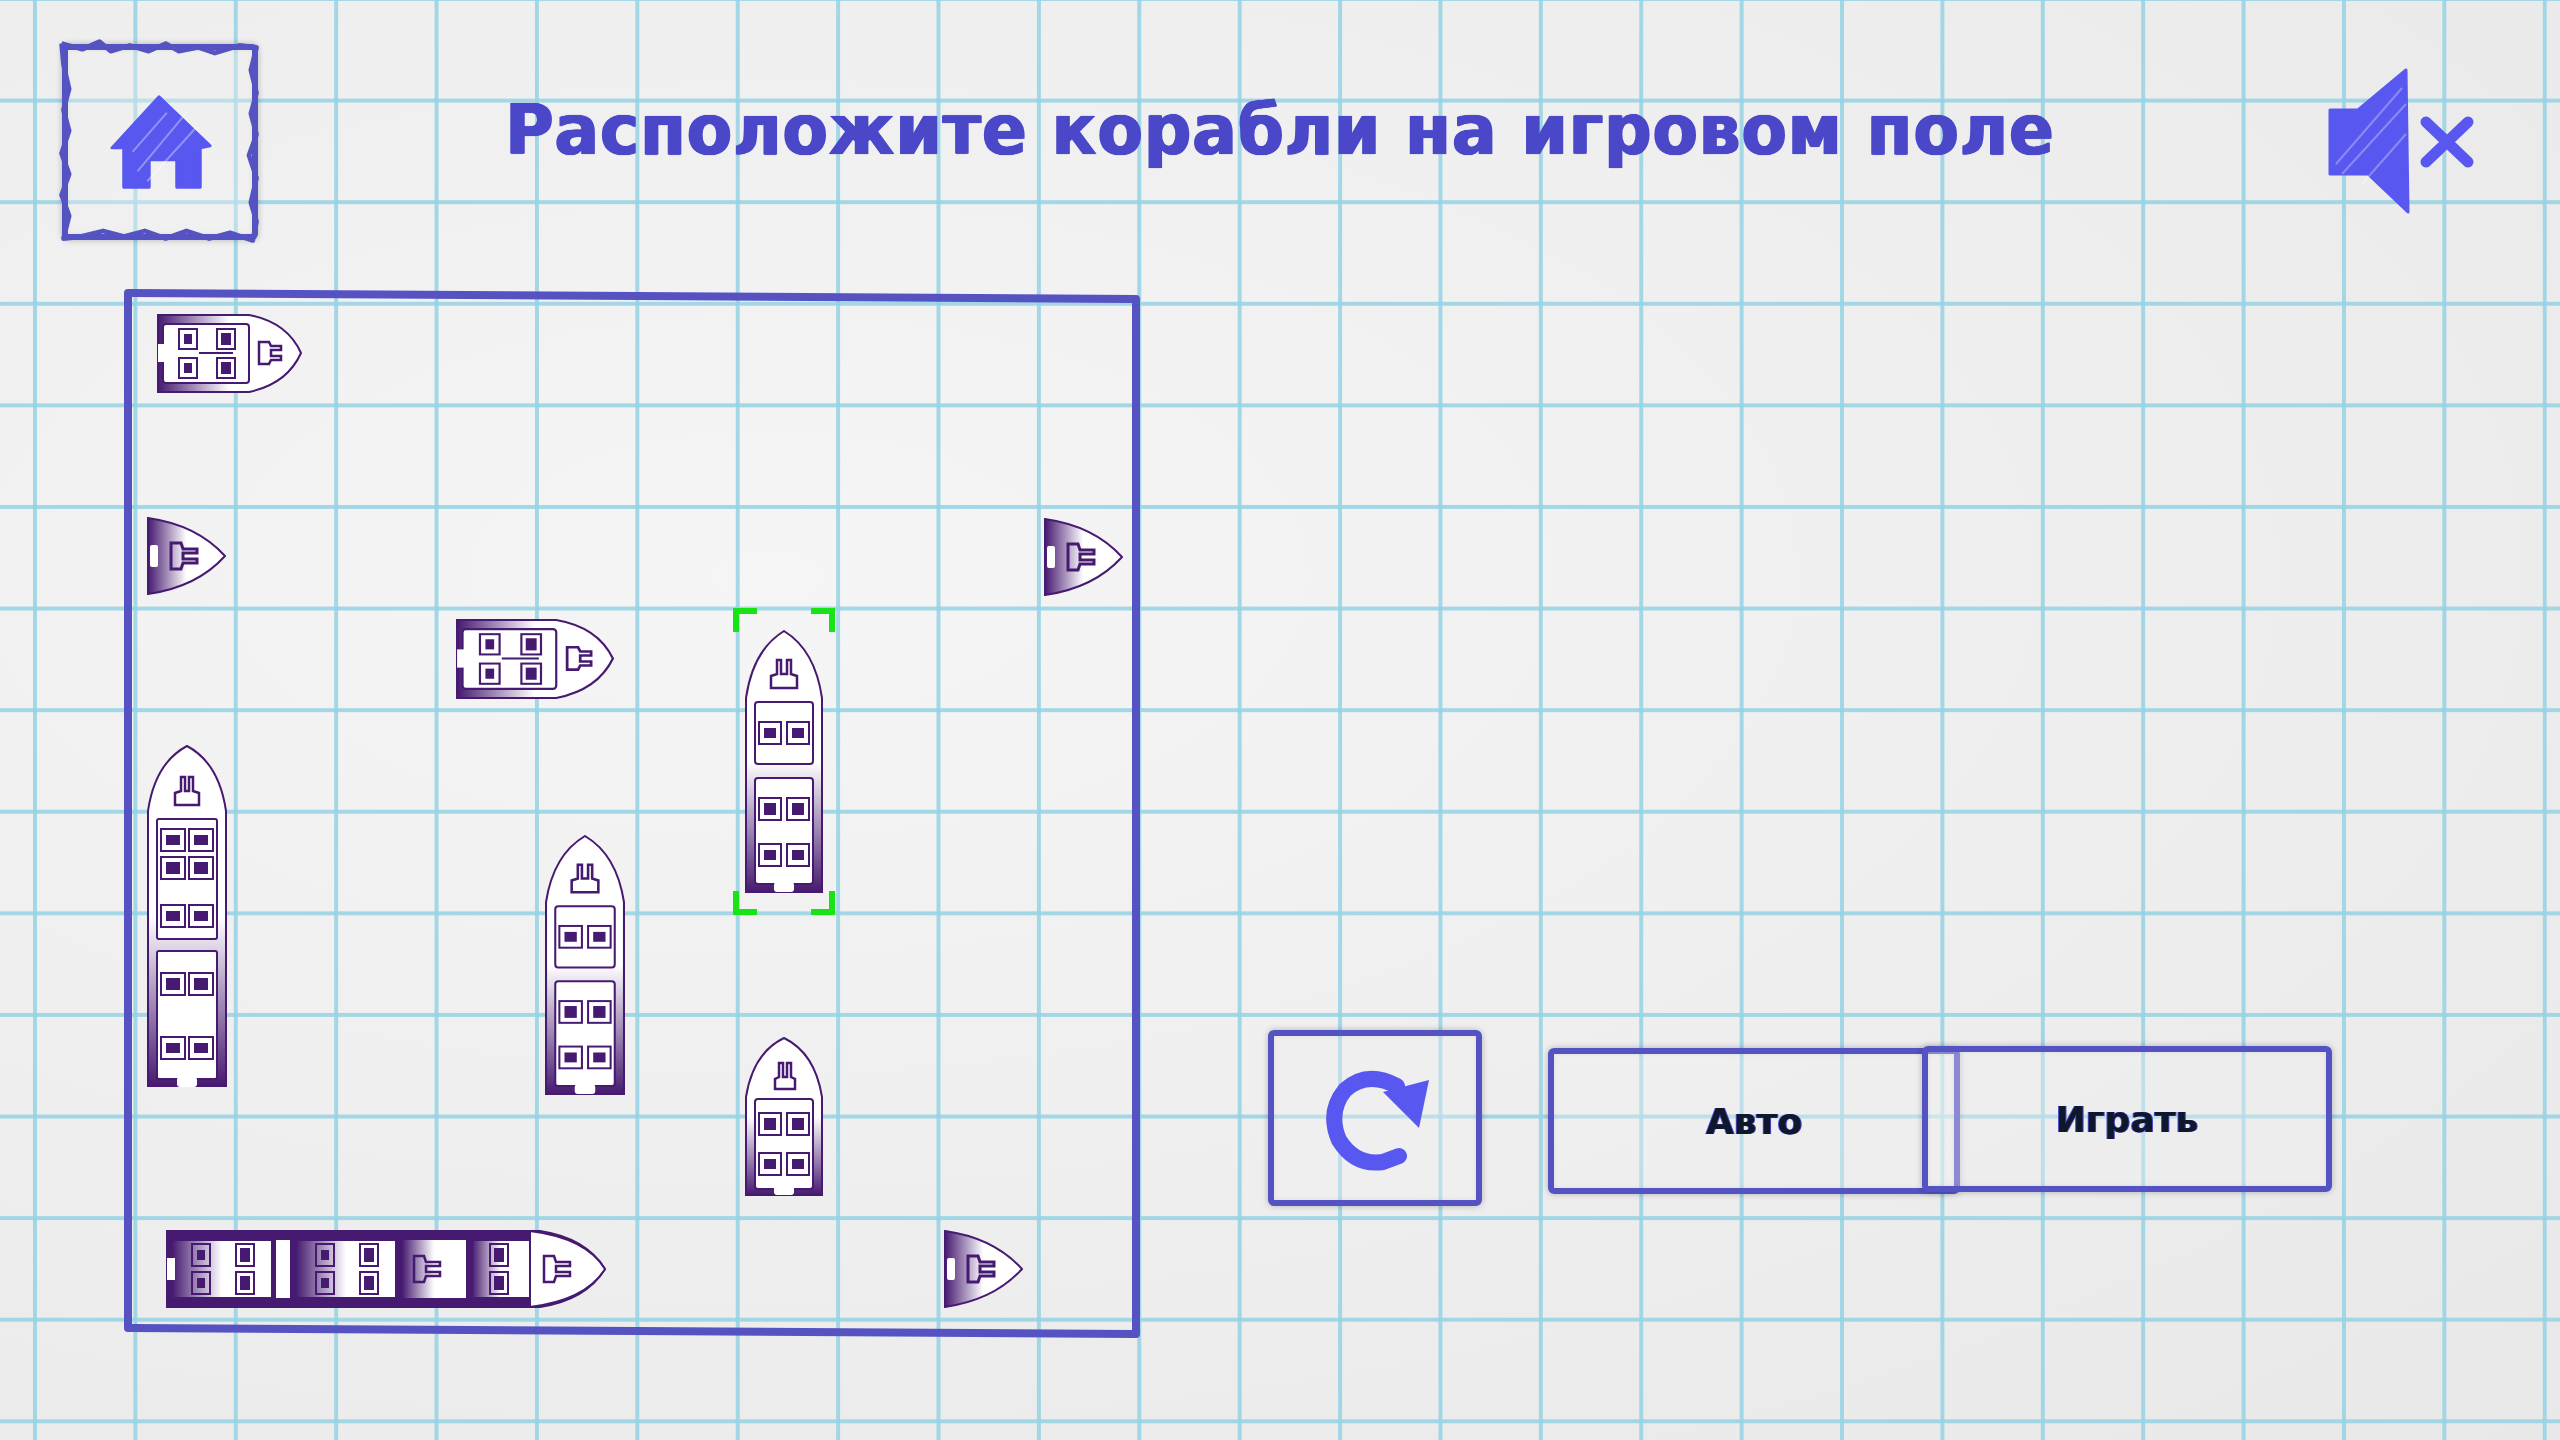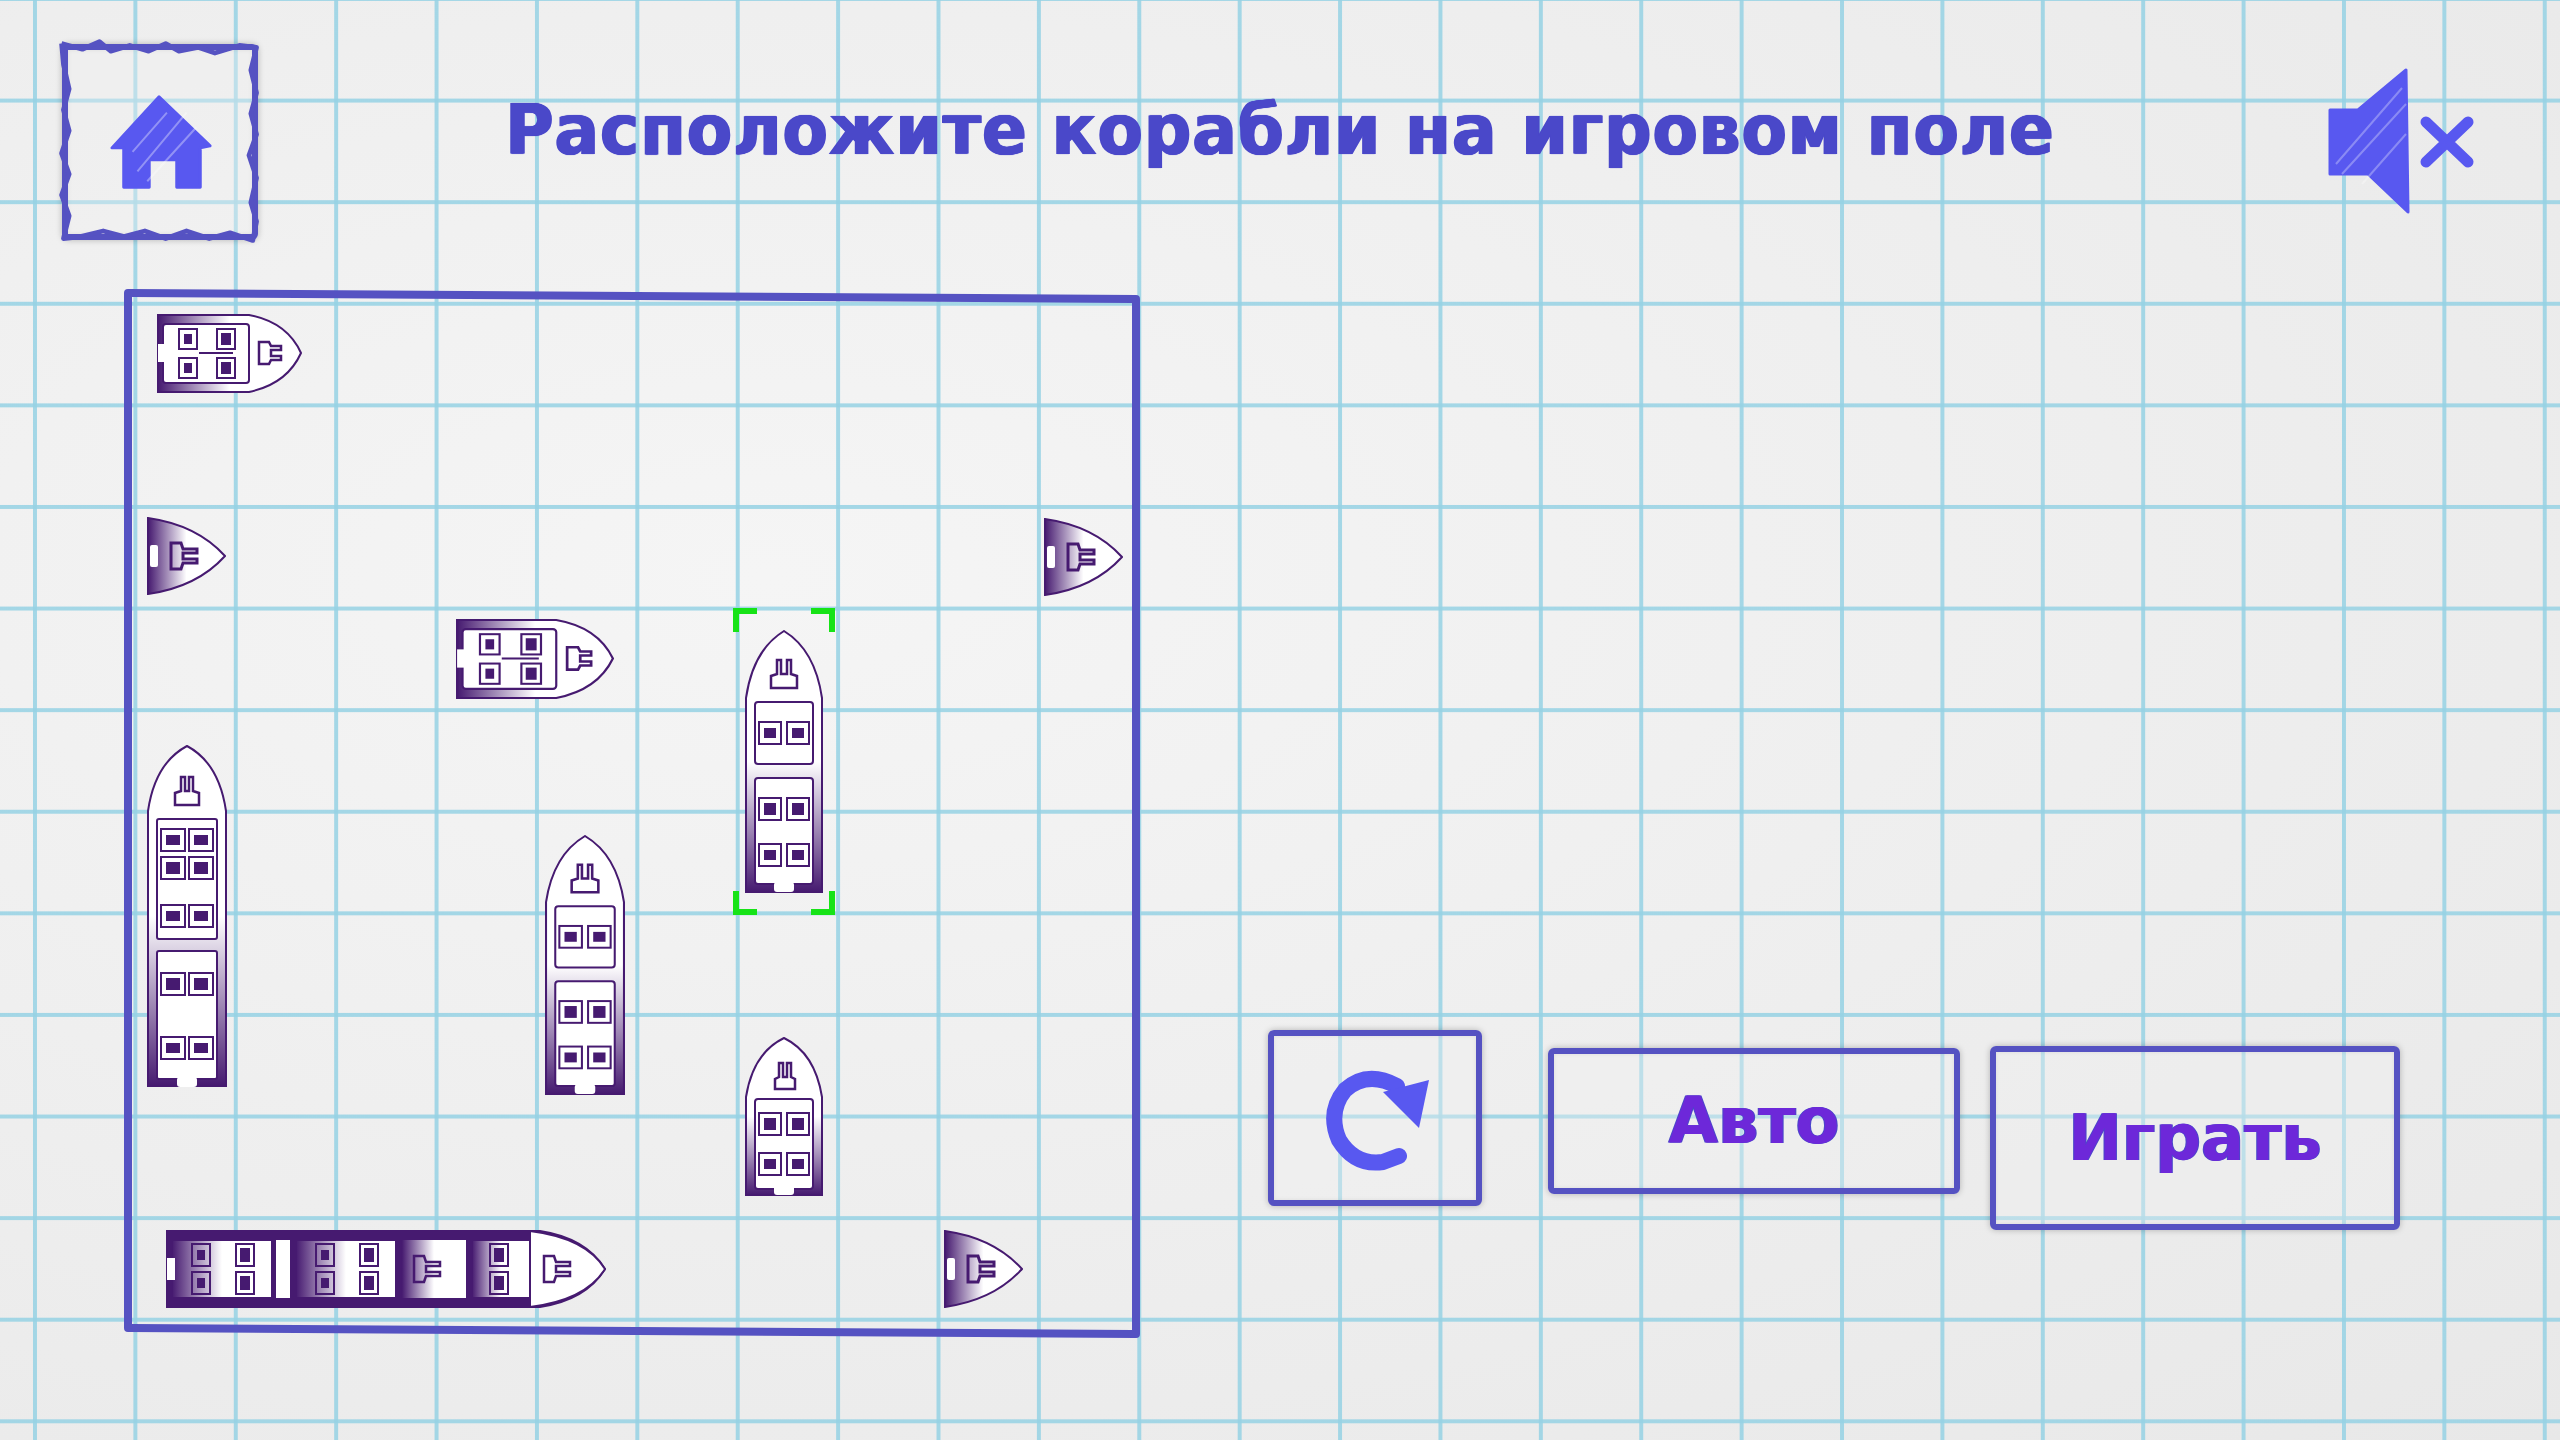--- a/index.html
+++ b/index.html
@@ -30,21 +30,21 @@
   .title {
     position: absolute; left: 300px; top: 92px; width: 1960px; text-align: center;
     font-family: "DejaVu Sans", sans-serif; font-weight: bold;
     font-size: 66px; letter-spacing: 1px; color: #4a48c9;
     transform: scaleY(1.05);
     text-shadow: 0 0 1px #4a48c9, 1px 0 0 #4a48c9, -1px 0 0 #4a48c9;
   }
 
   .btn-label {
     position: absolute; left: 0; right: 0; top: 50%; transform: translateY(-50%);
-    text-align: center; font-weight: bold; font-size: 64px; color: #6d28d9;
+    text-align: center; font-weight: bold; font-size: 36px; color: #0f172a;
     font-family: "DejaVu Sans", sans-serif;
     text-shadow: 1px 0 0 #4a48c9, -1px 0 0 #4a48c9;
   }
 
   .board {
     position: absolute; left: 124px; top: 292px; width: 1016px; height: 1043px;
     border: 8px solid #5552c2; box-sizing: border-box;
     border-radius: 4px;
     transform: skewY(0.35deg);
   }
@@ -308,15 +308,15 @@
   <svg class="abs" viewBox="0 0 120 110" style="left:42px; top:30px; width:126px; height:110px;">
     <path d="M78,20 Q48,4 26,24 Q8,46 20,74 Q36,100 64,96 L80,90" fill="none" stroke="#5858f0" stroke-width="16" stroke-linecap="round"></path>
     <path d="M64,26 L110,14 L100,62 Z" fill="#5858f0"></path>
   </svg>
 </div>
 
 <div class="sketch-frame" style="left:1548px; top:1048px; width:412px; height:146px;">
   <span class="btn-label">Авто</span>
 </div>
 
-<div class="sketch-frame" style="left:1990px; top:1046px; width:410px; height:184px;">
+<div class="sketch-frame" style="left:1922px; top:1046px; width:410px; height:146px;">
   <span class="btn-label">Играть</span>
 </div>
 
 </body></html>

